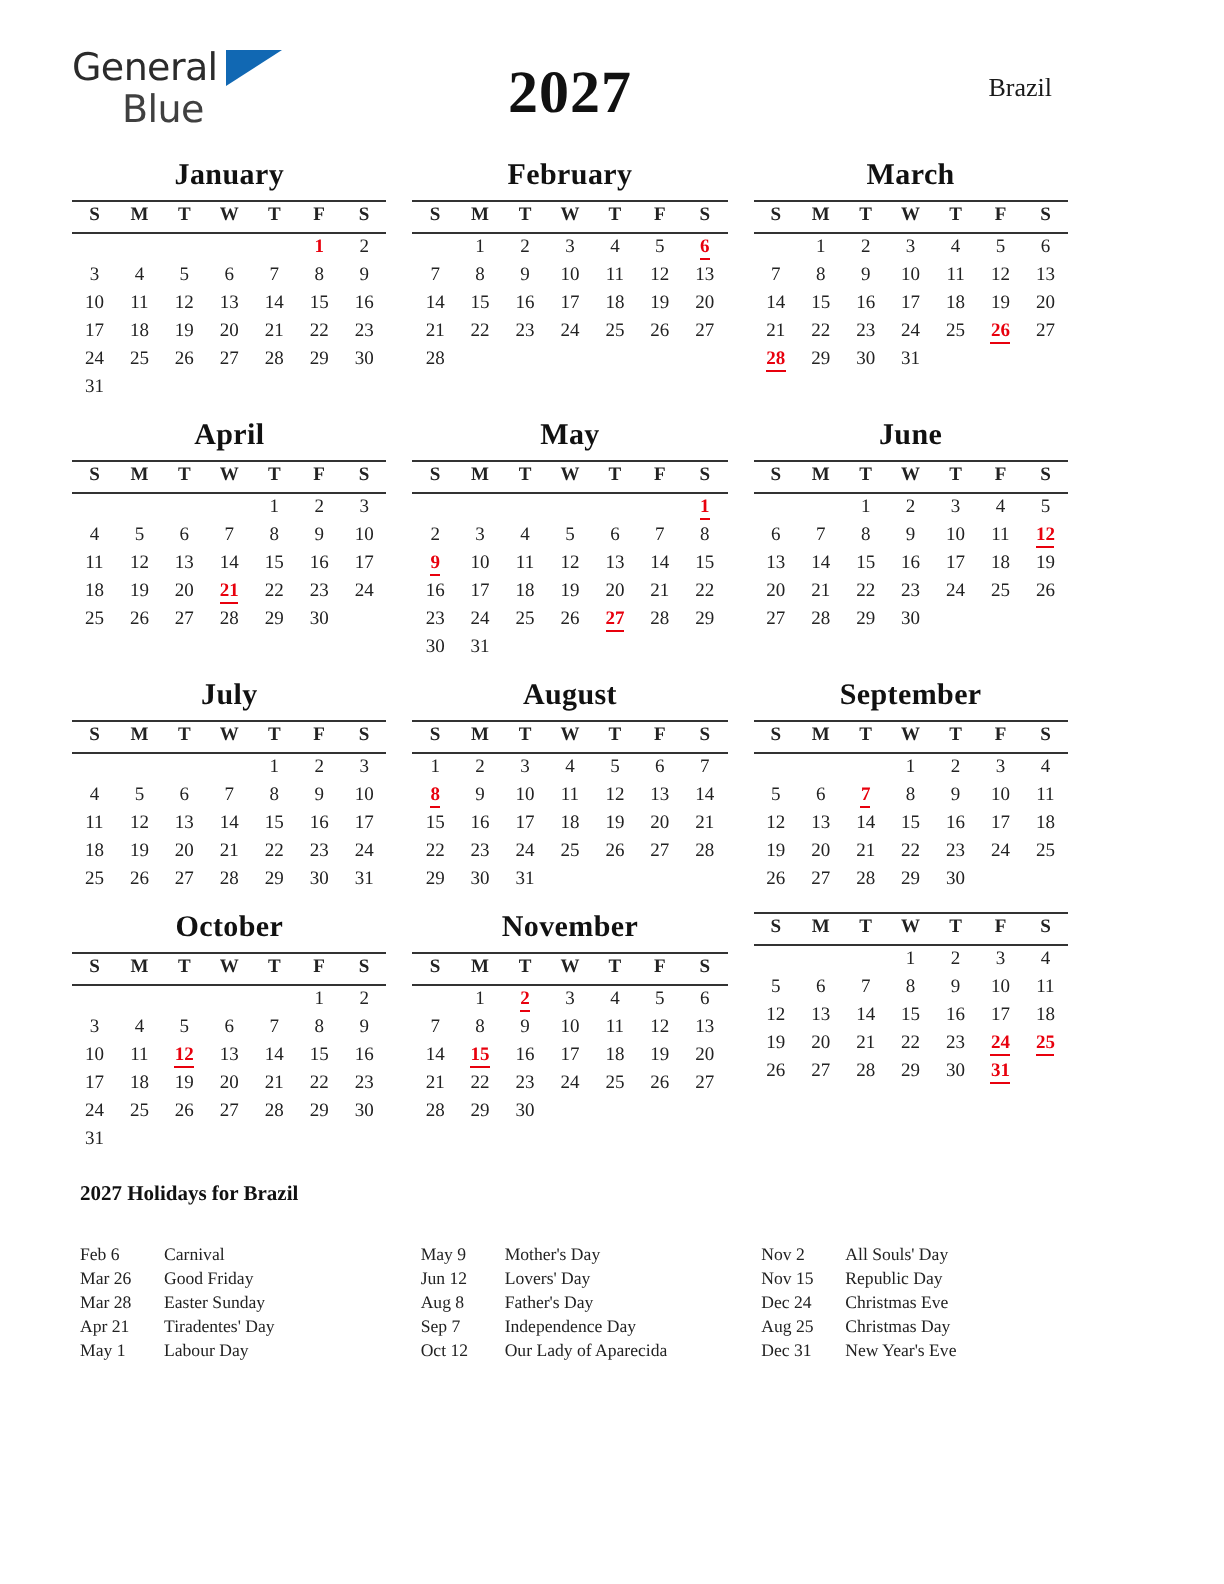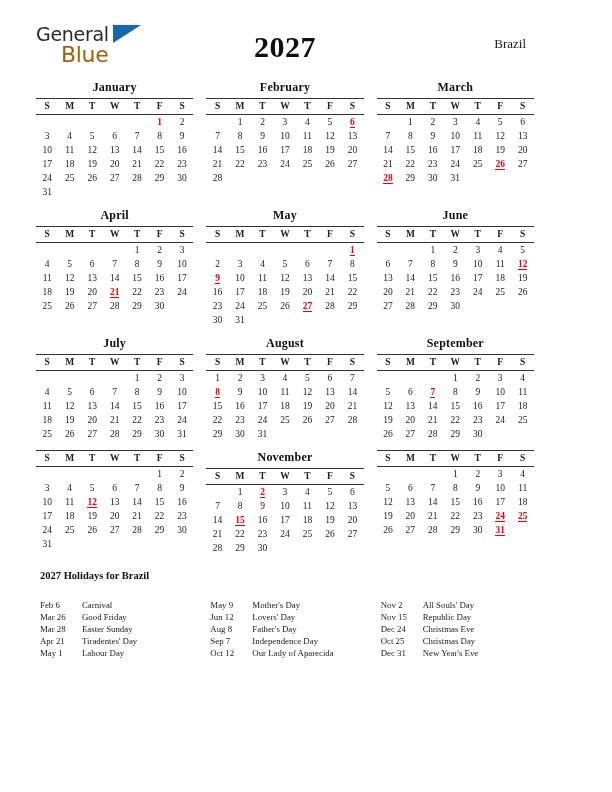--- a/index.html
+++ b/index.html
@@ -41,22 +41,22 @@
     font-size: 19px;
     color: #2b2b2b;
     line-height: 20px;
     letter-spacing: -0.3px;
     position: relative;
     display: block;
     height: 21px;
   }
   .logo-row2 {
     font-family: "DejaVu Sans", sans-serif;
-    font-size: 22px;
-    color: #a16207;
+    font-size: 19px;
+    color: #404040;
     line-height: 20px;
     letter-spacing: -0.3px;
     display: block;
     padding-left: 25px;
     height: 21px;
   }
   .logo-tri {
     position: absolute;
     left: 77px;
     top: 3px;
@@ -92,21 +92,21 @@
     column-gap: 13px;
     row-gap: 0px;
   }
   .month {
     width: 100%;
     margin-bottom: 9px;
   }
   .month-name {
     text-align: center;
     font-family: "Liberation Serif", serif;
-    font-size: 12px;
+    font-size: 15px;
     font-weight: bold;
     color: #111;
     padding-bottom: 3px;
     letter-spacing: 0.2px;
   }
   table.cal {
     width: 100%;
     border-collapse: collapse;
     table-layout: fixed;
   }
@@ -774,20 +774,21 @@
               <td><span>28</span></td>
               <td><span>29</span></td>
               <td><span>30</span></td>
               <td>&nbsp;</td>
               <td>&nbsp;</td>
             </tr>
           </tbody>
         </table>
       </div>
       <div class="month">
+        <div class="month-name">October</div>
         <table class="cal">
           <thead>
             <tr>
               <th>S</th>
               <th>M</th>
               <th>T</th>
               <th>W</th>
               <th>T</th>
               <th>F</th>
               <th>S</th>
@@ -1032,21 +1033,21 @@
           </div>
           <div class="legend-row">
             <div class="legend-date">Nov 15</div>
             <div class="legend-label">Republic Day</div>
           </div>
           <div class="legend-row">
             <div class="legend-date">Dec 24</div>
             <div class="legend-label">Christmas Eve</div>
           </div>
           <div class="legend-row">
-            <div class="legend-date">Oct 25</div>
+            <div class="legend-date">Aug 25</div>
             <div class="legend-label">Christmas Day</div>
           </div>
           <div class="legend-row">
             <div class="legend-date">Dec 31</div>
             <div class="legend-label">New Year's Eve</div>
           </div>
         </div>
       </div>
   </div>
 

